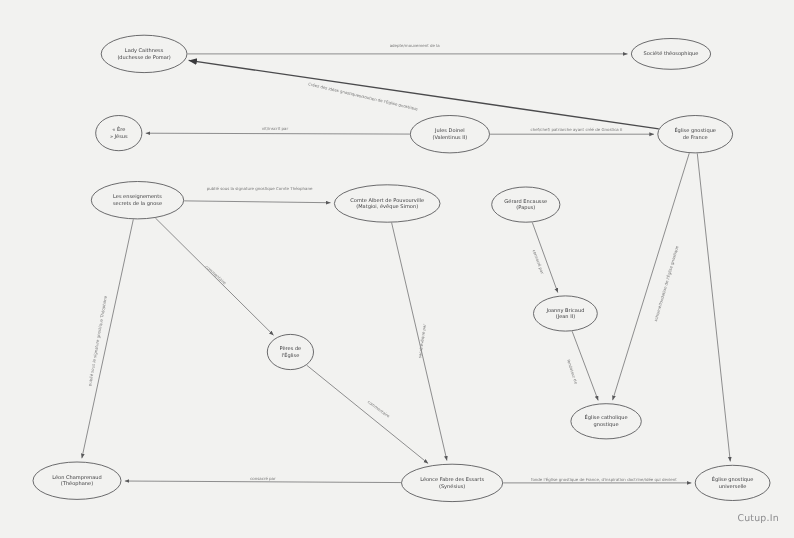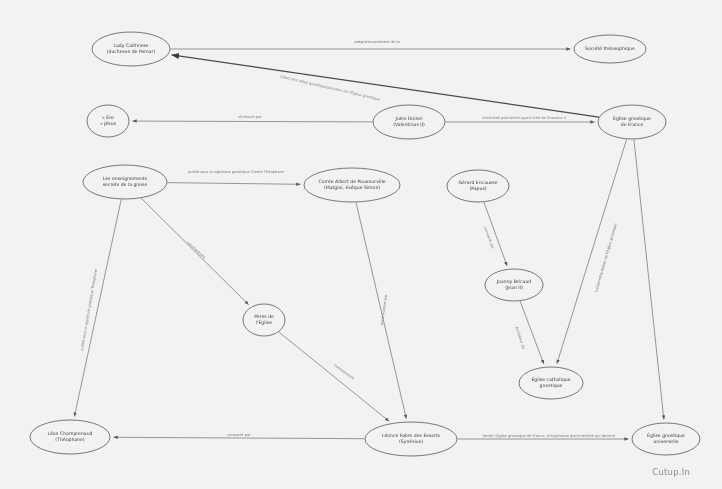--- a/index.html
+++ b/index.html
@@ -23,21 +23,21 @@
   .edge-path{fill:none;stroke:#6e6e70;stroke-width:0.7;}
   .edge-path-thick{fill:none;stroke:#4a4a4c;stroke-width:1.25;}
   .edge-label{
     font-family:"DejaVu Sans","Liberation Sans",sans-serif;
     fill:#787878;
     text-anchor:middle;
     dominant-baseline:middle;
   }
   .watermark{
     position:absolute;
-    right:32px;bottom:12px;
+    right:14px;bottom:12px;
     font-family:"DejaVu Sans","Liberation Sans",sans-serif;
     font-size:8.5px;
     color:#8c8c8e;
     letter-spacing:.2px;
     user-select:none;
   }
 </style>
 </head>
 <body>
 

